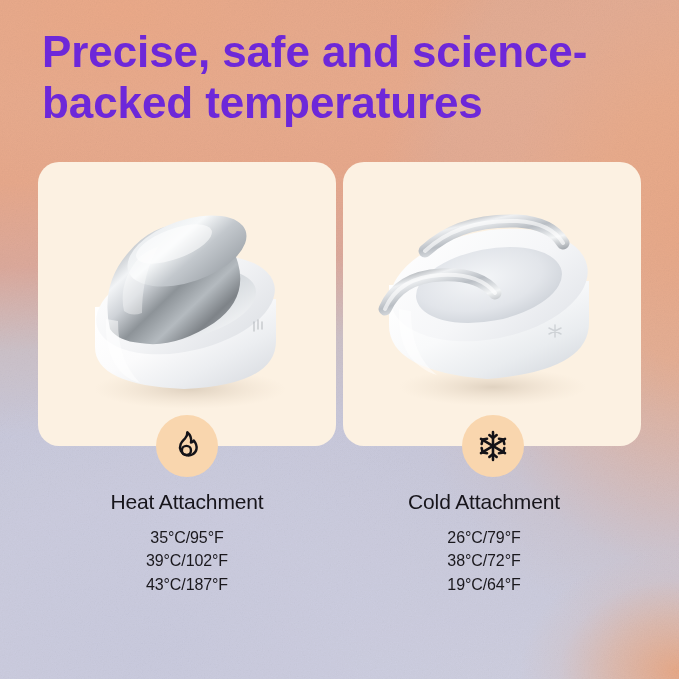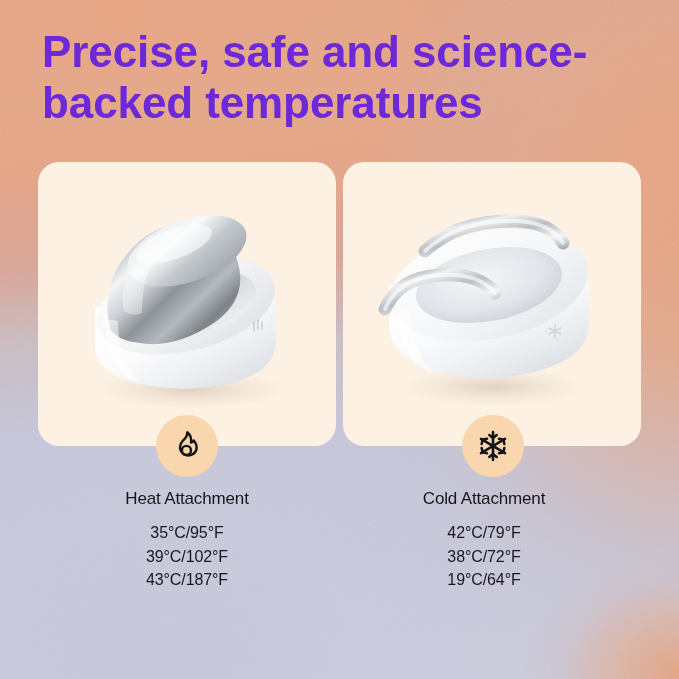--- a/index.html
+++ b/index.html
@@ -141,21 +141,21 @@
     position: absolute;
     top: 489px;
     width: 300px;
     text-align: center;
     color: #17151b;
   }
   #caption-heat { left: 37px; }
   #caption-cold { left: 334px; }
 
   .caption-title {
-    font-size: 17px;
+    font-size: 21px;
     font-weight: 400;
     line-height: 1.2;
     letter-spacing: -0.15px;
     color: #17151b;
   }
   .temp-list {
     margin-top: 12px;
     list-style: none;
   }
   .temp-list li {
@@ -345,17 +345,17 @@
   <ul class="temp-list">
     <li>35°C/95°F</li>
     <li>39°C/102°F</li>
     <li>43°C/187°F</li>
   </ul>
 </div>
 
 <div class="caption" id="caption-cold">
   <div class="caption-title">Cold Attachment</div>
   <ul class="temp-list">
-    <li>42°C/79°F</li>
+    <li>26°C/79°F</li>
     <li>38°C/72°F</li>
     <li>19°C/64°F</li>
   </ul>
 </div>
 
 </body></html>

